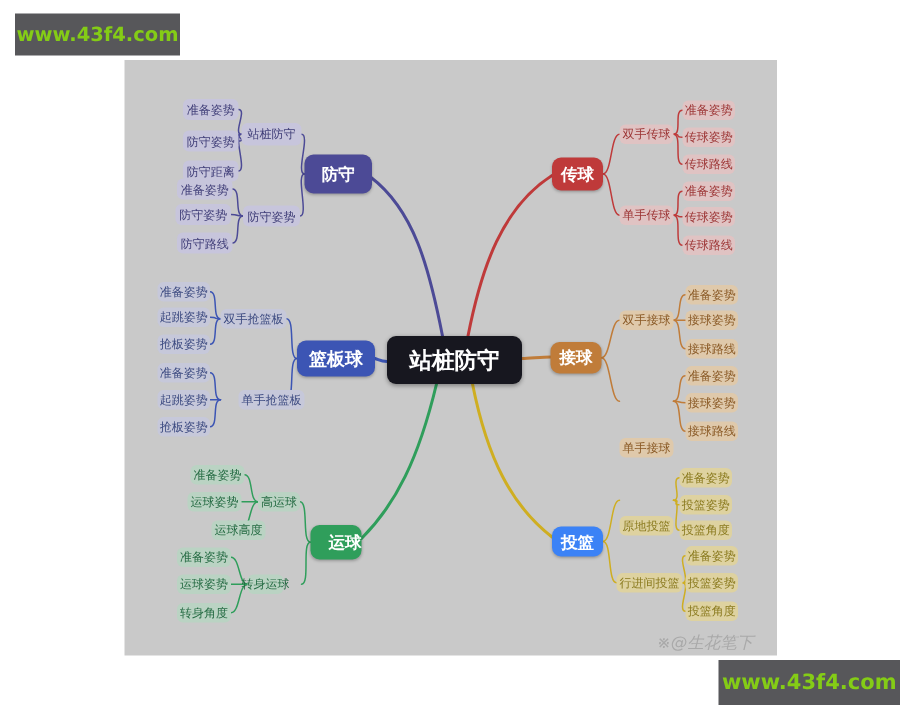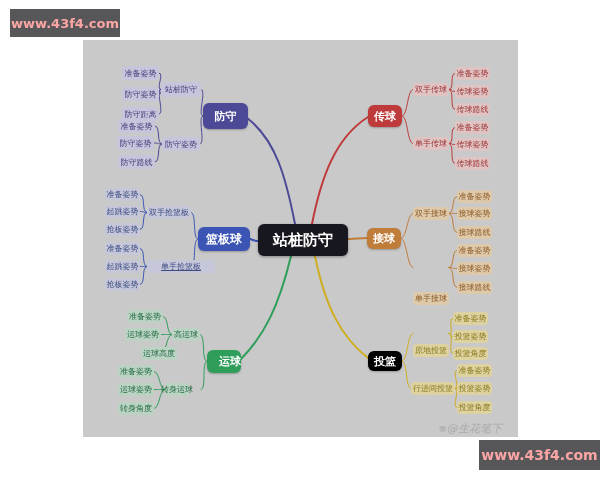--- a/index.html
+++ b/index.html
@@ -1,36 +1,36 @@
 <!DOCTYPE html>
 <html><head>
 <meta charset="utf-8">
 <style>
   html,body{margin:0;padding:0;}
   .screen{position:relative;width:600px;height:480px;background:#ffffff;overflow:hidden;
           font-family:"DejaVu Sans",sans-serif;}
   .banner{position:absolute;display:flex;align-items:center;justify-content:center;
-          background:#57575a;color:#fca5a5;font-weight:bold;font-family:"DejaVu Sans",sans-serif;}
+          background:#57575a;color:#84cc16;font-weight:bold;font-family:"DejaVu Sans",sans-serif;}
   .banner.tl{left:10px;top:9px;width:110px;height:28px;font-size:13px;}
   .banner.br{left:479px;top:440px;width:121px;height:30px;font-size:14px;}
   .canvas{position:absolute;left:83px;top:40px;width:435px;height:397px;background:#c9c9c9;}
   .canvas svg{position:absolute;left:0;top:0;}
   .node{position:absolute;display:flex;align-items:center;justify-content:center;
         box-sizing:border-box;white-space:nowrap;z-index:2;}
   .center-node{background:#17171f;color:#fff;font-size:15px;font-weight:bold;border-radius:6px;
         box-shadow:0 1px 3px rgba(0,0,0,0.35);}
   .main{color:#fff;font-weight:bold;font-size:11px;border-radius:6px;
         box-shadow:0 1px 2px rgba(0,0,0,0.25);}
   .sub{font-size:8px;border-radius:4px;}
   .main.defense{background:#4c4a96;} .sub.defense{background:#c7c5dc;color:#403e78;}
   .main.rebound{background:#3c55b4;} .sub.rebound{background:#c6c8da;color:#3c4a80;}
   .main.dribble{background:#2f9e5b;} .sub.dribble{background:#bad3c3;color:#256b43;}
   .main.pass{background:#bf3a3a;}    .sub.pass{background:#e0c3c3;color:#9c3535;}
   .main.catch{background:#c07c39;}   .sub.catch{background:#dfc9ab;color:#8a5a26;}
-  .main.shoot{background:#000000;}   .sub.shoot{background:#ded2a0;color:#8a7a1e;}
+  .main.shoot{background:#3b82f6;}   .sub.shoot{background:#ded2a0;color:#8a7a1e;}
   .watermark{position:absolute;left:438px;top:421px;color:#a9a9a9;font-size:11px;z-index:3;font-style:italic;}
 </style>
 </head>
 <body>
 
 <div class="screen">
   <div class="canvas">
     <svg id="link-layer" width="435" height="397">
         <path d="M212,184 C203,138 193,100 164,78" stroke="#4c4a96" stroke-width="2" fill="none" stroke-linecap="round"></path>
         <path d="M120,76 C114,76 124,49.5 118,49.5" stroke="#4c4a96" stroke-width="1" fill="none" stroke-linecap="round"></path>
@@ -96,21 +96,21 @@
         <div class="node sub defense" style="left: 39px; top: 67px; width: 37px; height: 14px;">防守距离</div>
         <div class="node sub defense" style="left: 79px; top: 97px; width: 38px; height: 14px;">防守姿势</div>
         <div class="node sub defense" style="left: 35px; top: 79px; width: 37px; height: 14px;">准备姿势</div>
         <div class="node sub defense" style="left: 34px; top: 96px; width: 37px; height: 14px;">防守姿势</div>
         <div class="node sub defense" style="left: 35px; top: 115px; width: 37px; height: 14px;">防守路线</div>
         <div class="node main rebound" style="left: 115px; top: 187px; width: 52px; height: 24px; font-size: 12px;">篮板球</div>
         <div class="node sub rebound" style="left: 64px; top: 166px; width: 44px; height: 13px;">双手抢篮板</div>
         <div class="node sub rebound" style="left: 22px; top: 148px; width: 35px; height: 13px;">准备姿势</div>
         <div class="node sub rebound" style="left: 22px; top: 165px; width: 35px; height: 13px;">起跳姿势</div>
         <div class="node sub rebound" style="left: 22px; top: 183px; width: 35px; height: 13px;">抢板姿势</div>
-        <div class="node sub rebound" style="left: 64px; top: 220px; width: 68px; height: 13px; text-decoration: underline;">单手抢篮板</div>
+        <div class="node sub rebound" style="left: 76px; top: 220px; width: 44px; height: 13px;">单手抢篮板</div>
         <div class="node sub rebound" style="left: 22px; top: 202px; width: 35px; height: 13px;">准备姿势</div>
         <div class="node sub rebound" style="left: 22px; top: 220px; width: 35px; height: 13px;">起跳姿势</div>
         <div class="node sub rebound" style="left: 22px; top: 238px; width: 35px; height: 13px;">抢板姿势</div>
         <div class="node main dribble" style="left: 124px; top: 310px; width: 34px; height: 23px; font-size: 11px; padding-left: 12px;">运球</div>
         <div class="node sub dribble" style="left: 89px; top: 288px; width: 28px; height: 13px;">高运球</div>
         <div class="node sub dribble" style="left: 44px; top: 270px; width: 36px; height: 13px;">准备姿势</div>
         <div class="node sub dribble" style="left: 42px; top: 288px; width: 36px; height: 13px;">运球姿势</div>
         <div class="node sub dribble" style="left: 58px; top: 307px; width: 36px; height: 13px;">运球高度</div>
         <div class="node sub dribble" style="left: 82px; top: 343px; width: 24px; height: 13px;">转身运球</div>
         <div class="node sub dribble" style="left: 35px; top: 325px; width: 36px; height: 13px;">准备姿势</div>

